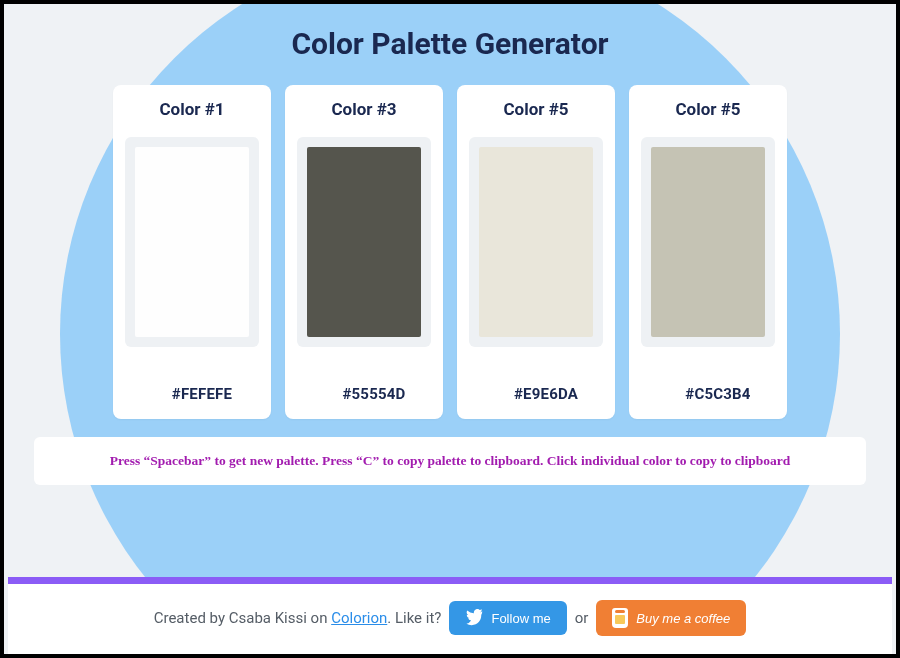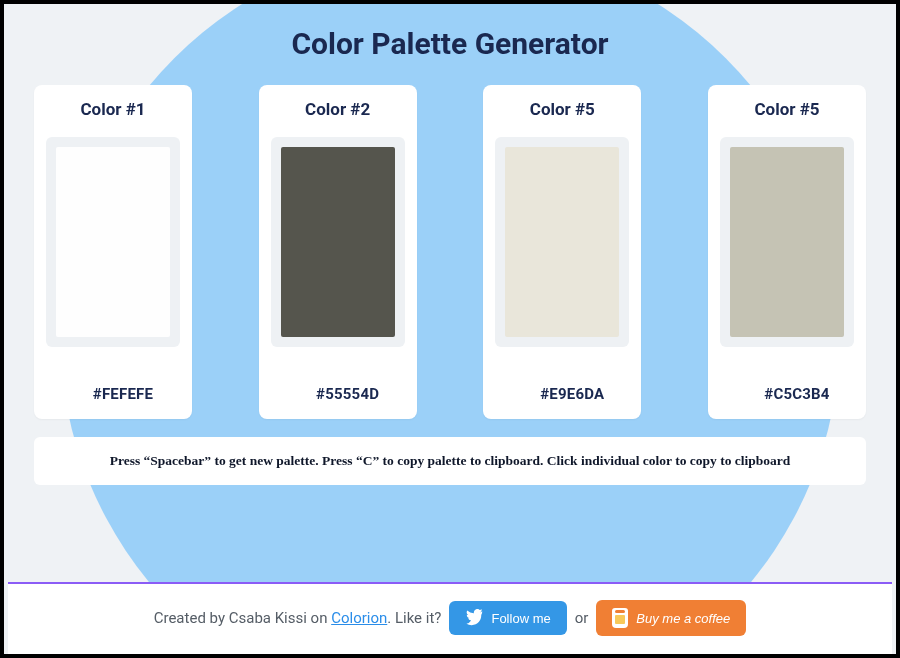--- a/index.html
+++ b/index.html
@@ -36,21 +36,21 @@
     h1 {
       text-align: center;
       color: #1a2850;
       font-size: 30px;
       font-weight: 700;
       margin-bottom: 24px;
     }
     .palette {
       display: flex;
       gap: 14px;
-      justify-content: space-between;
+      justify-content: center;
     }
     .card {
       background: #fff;
       border-radius: 8px;
       width: 158px;
       padding: 14px 12px 16px 12px;
       box-shadow: 0 1px 2px rgba(0,0,0,0.04);
       cursor: pointer;
       display: flex;
       flex-direction: column;
@@ -81,40 +81,40 @@
       letter-spacing: 0.2px;
       margin-left: 20px;
     }
     .instructions {
       background: #fff;
       border-radius: 6px;
       margin-top: 18px;
       padding: 16px 18px;
       font-size: 13.5px;
       font-weight: 700;
-      color: #0f172a;
+      color: #a21caf;
       text-align: center;
       font-family: Georgia, 'Times New Roman', serif;
     }
     .footer {
       position: absolute;
       bottom: 0;
       left: 4px;
       right: 4px;
       background: #fff;
       padding: 16px 0 18px 0;
       text-align: center;
       font-size: 15px;
       color: #555d66;
       z-index: 2;
       display: flex;
       align-items: center;
       justify-content: center;
       gap: 8px;
-      border-top: 2px solid #8b5cf6;
+      border-top: 7px solid #8b5cf6;
     }
     .footer a.link {
       color: #2a8de9;
       text-decoration: underline;
     }
     .btn {
       display: inline-flex;
       align-items: center;
       gap: 8px;
       padding: 8px 16px;
@@ -160,21 +160,21 @@
 
     <div class="palette">
       <div class="card">
         <div class="card-title">Color #1</div>
         <div class="swatch-wrap">
           <div class="swatch" style="background:#FEFEFE"></div>
         </div>
         <div class="hex">#FEFEFE</div>
       </div>
       <div class="card">
-        <div class="card-title">Color #2</div>
+        <div class="card-title">Color #3</div>
         <div class="swatch-wrap">
           <div class="swatch" style="background:#55554D"></div>
         </div>
         <div class="hex">#55554D</div>
       </div>
       <div class="card">
         <div class="card-title">Color #5</div>
         <div class="swatch-wrap">
           <div class="swatch" style="background:#E9E6DA"></div>
         </div>

